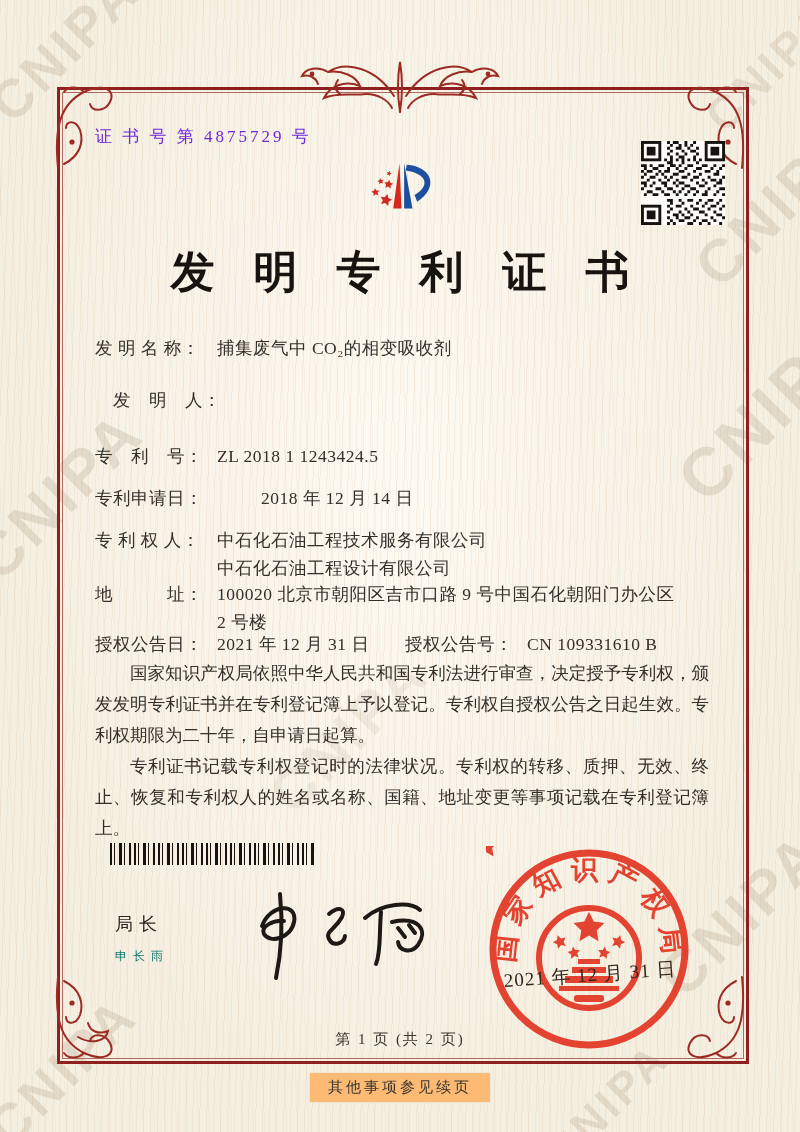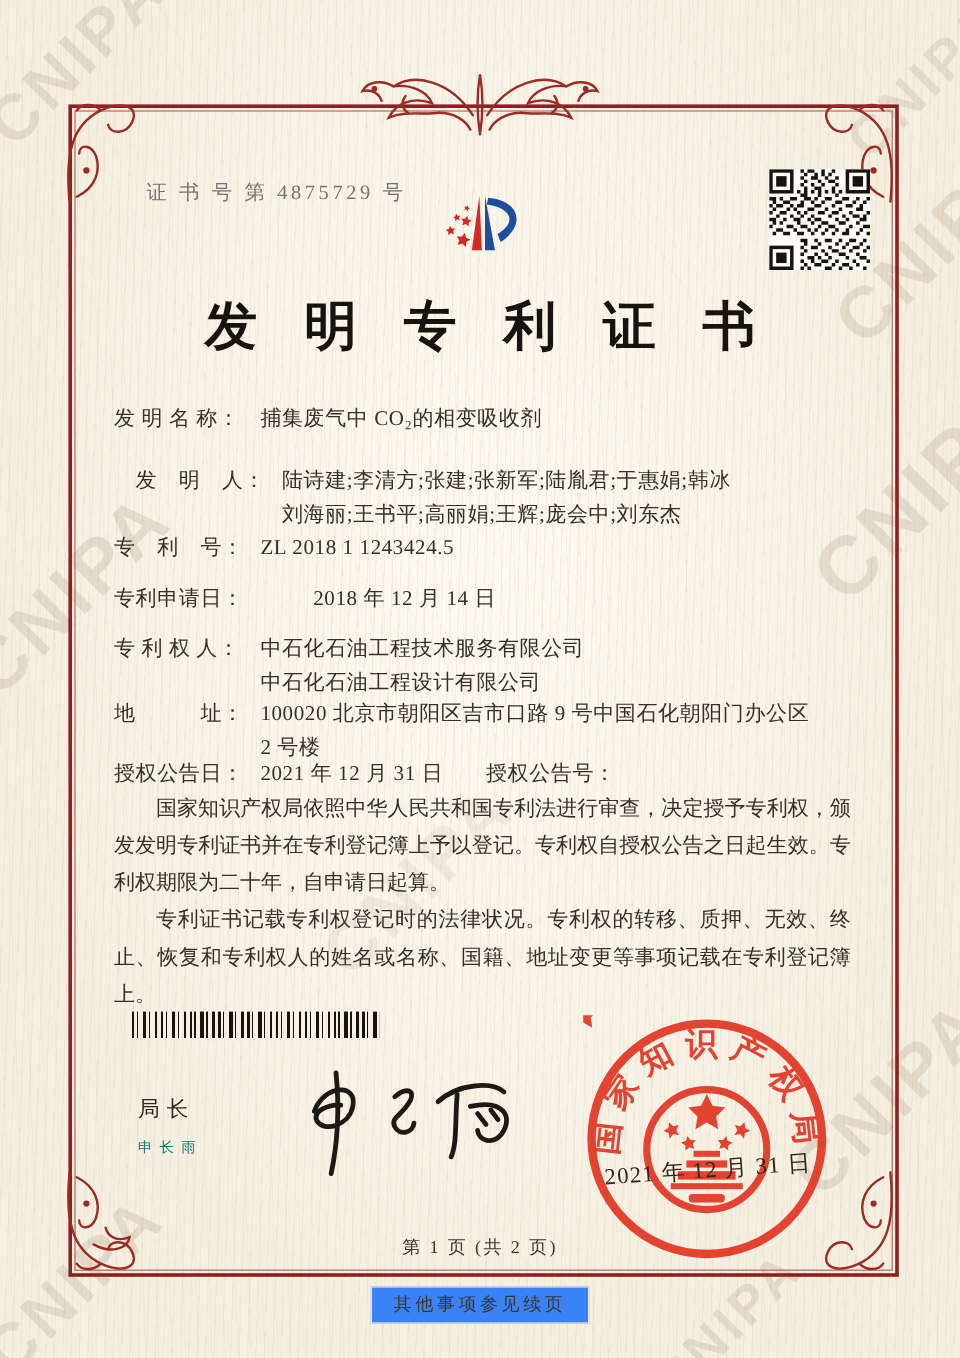--- a/index.html
+++ b/index.html
@@ -25,21 +25,21 @@
   
   .frame{
     position:absolute;left:57px;top:87px;width:686px;height:971px;
     border:3px solid #8e2020;
   }
   .frame::after{
     content:"";position:absolute;inset:2px;border:1px solid #b06a60;
   }
   .ornament{position:absolute;pointer-events:none;}
   
-  .cert-no{position:absolute;left:95px;top:149px;font-size:17px;letter-spacing:3px;color:#737373;margin-left:27px;}
+  .cert-no{position:absolute;left:95px;top:125px;font-size:17px;letter-spacing:3px;color:#6d28d9;}
   .title{
     position:absolute;left:0;top:243px;width:100%;text-align:center;
     font-size:44px;font-weight:bold;letter-spacing:14px;color:#17130f;text-indent:14px;
   }
   .row{position:absolute;left:95px;width:616px;display:flex;font-size:17.5px;line-height:28px;color:#33302a;}
   .row .lbl{flex:0 0 122px;letter-spacing:.5px;}
   .row .val{flex:1;white-space:pre-line;letter-spacing:.5px;}
   .pair2{display:flex;flex:0 0 310px;}
   .pair2 .lbl{flex:0 0 122px;}
   .paras{position:absolute;left:95px;top:658px;width:614px;font-size:17.5px;line-height:31px;text-align:justify;color:#33302a;}
@@ -56,21 +56,21 @@
   .sig-title{position:absolute;left:115px;top:912px;font-size:18px;letter-spacing:6px;color:#2c2620;}
   .sig-name{position:absolute;left:115px;top:948px;font-size:12px;letter-spacing:6px;color:#0f766e;}
   .seal-wrap{position:absolute;left:486px;top:846px;width:206px;height:206px;opacity:.92;}
   .seal-date{
     position:absolute;left:495px;top:962px;width:190px;text-align:center;
     font-size:19px;color:#33251c;letter-spacing:1px;transform:rotate(-4deg);
   }
   .page-info{position:absolute;left:0;top:1030px;width:100%;text-align:center;font-size:15px;letter-spacing:2px;color:#3a352e;}
   .note-box{
     position:absolute;left:50%;top:1072px;transform:translateX(-50%);
-    background:#3b82f6;border:1px solid #efe7d4;padding:5px 18px;
+    background:#fdba74;border:1px solid #efe7d4;padding:5px 18px;
     font-size:15px;letter-spacing:3px;color:#3a352e;
   }
 </style>
 </head>
 <body>
 
 <div class="texture"></div>
 
 <div class="wm" style="left:-28px;top:16px;font-size:54px;">CNIPA</div>
 <div class="wm" style="left:690px;top:40px;font-size:46px;opacity:.9;">CNIPA</div>
@@ -175,22 +175,20 @@
 </svg>
 
 <div class="title">发 明 专 利 证 书</div>
 
 <div class="row" style="top:334px;">
   <span class="lbl">发 明 名 称：</span>
   <span class="val">捕集废气中 CO₂的相变吸收剂</span>
 </div>
 <div class="row" style="top:386px;margin-left:18px;">
   <span class="lbl">发　明　人：</span>
-  <span class="val">陆诗建;李清方;张建;张新军;陆胤君;于惠娟;韩冰
-刘海丽;王书平;高丽娟;王辉;庞会中;刘东杰</span>
 </div>
 <div class="row" style="top:442px;">
   <span class="lbl">专　利　号：</span>
   <span class="val">ZL 2018 1 1243424.5</span>
 </div>
 <div class="row" style="top:484px;gap:44px;">
   <span class="lbl">专利申请日：</span>
   <span class="val">2018 年 12 月 14 日</span>
 </div>
 <div class="row" style="top:526px;">
@@ -203,20 +201,21 @@
   <span class="val">100020 北京市朝阳区吉市口路 9 号中国石化朝阳门办公区
 2 号楼</span>
 </div>
 <div class="row" style="top:630px;">
   <div class="pair2">
     <span class="lbl">授权公告日：</span>
     <span class="val">2021 年 12 月 31 日</span>
   </div>
   <div class="pair2" style="flex:1;">
     <span class="lbl">授权公告号：</span>
+    <span class="val">CN 109331610 B</span>
   </div>
 </div>
 
 <div class="paras">
   <p>国家知识产权局依照中华人民共和国专利法进行审查，决定授予专利权，颁发发明专利证书并在专利登记簿上予以登记。专利权自授权公告之日起生效。专利权期限为二十年，自申请日起算。</p>
   <p>专利证书记载专利权登记时的法律状况。专利权的转移、质押、无效、终止、恢复和专利权人的姓名或名称、国籍、地址变更等事项记载在专利登记簿上。</p>
 </div>
 
 <div class="barcode"></div>
 

